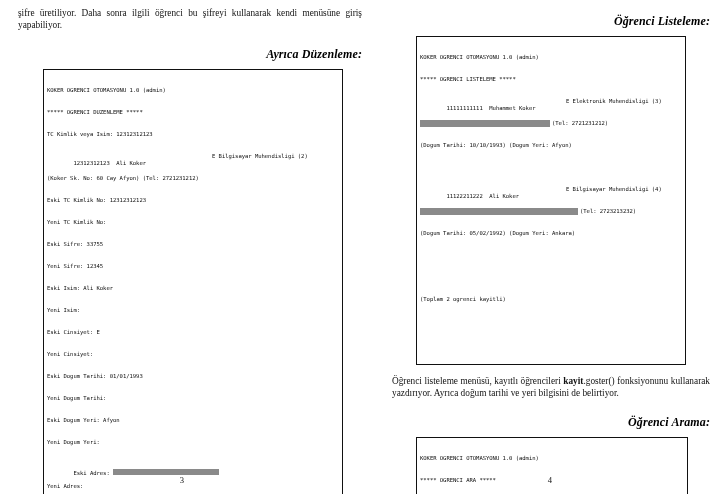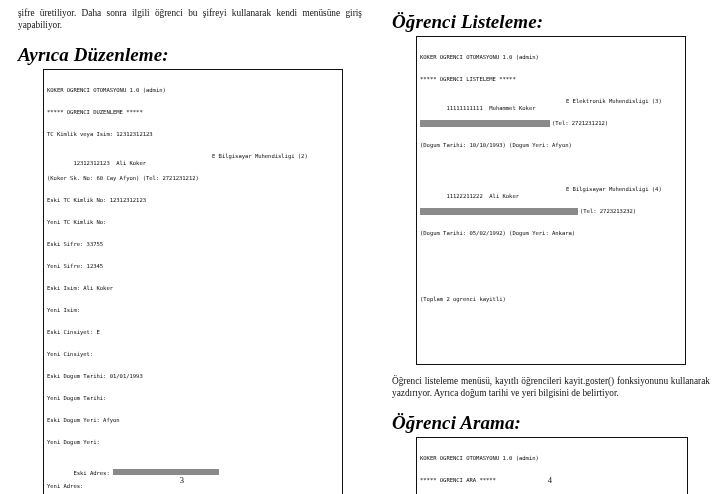--- a/index.html
+++ b/index.html
@@ -28,35 +28,36 @@
   
   .para{
     font-family:"Liberation Serif", serif;
     font-size:9.3px;
     line-height:11.6px;
     text-align:justify;
     margin:0;
     color:#111;
     -webkit-font-smoothing:none;
   }
-  .para b{font-weight:normal;}
+  .para b{font-weight:bold;}
   .gap-s{height:7px;}
   .gap-m{height:11px;}
   .gap-l{height:16px;}
 
   
   .heading{
     font-family:"Liberation Serif", serif;
     font-style:italic;
     font-weight:bold;
-    font-size:19px;
+    font-size:12px;
     line-height:15px;
     margin:0;
     letter-spacing:.1px;
     color:#000;
+    text-align:right;
   }
 
   
   .term{
     border:1px solid #111;
     background:#fff;
     box-sizing:border-box;
     font-family:"DejaVu Sans Mono", monospace;
     font-size:5.55px;
     line-height:7.35px;

